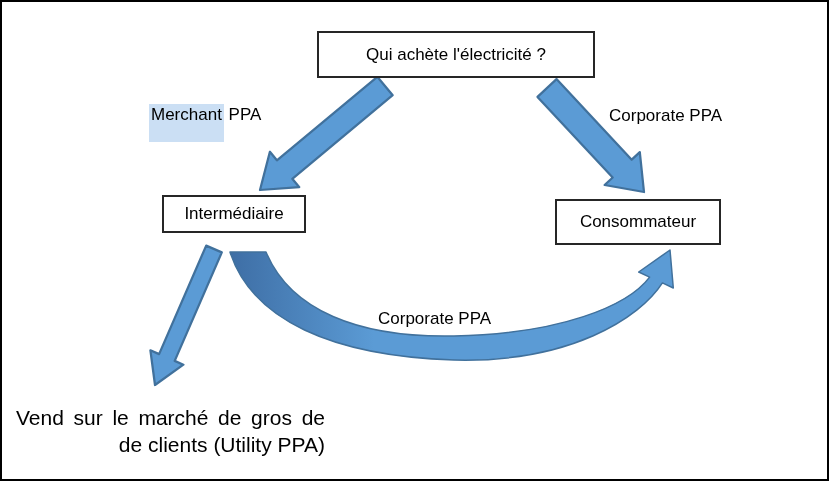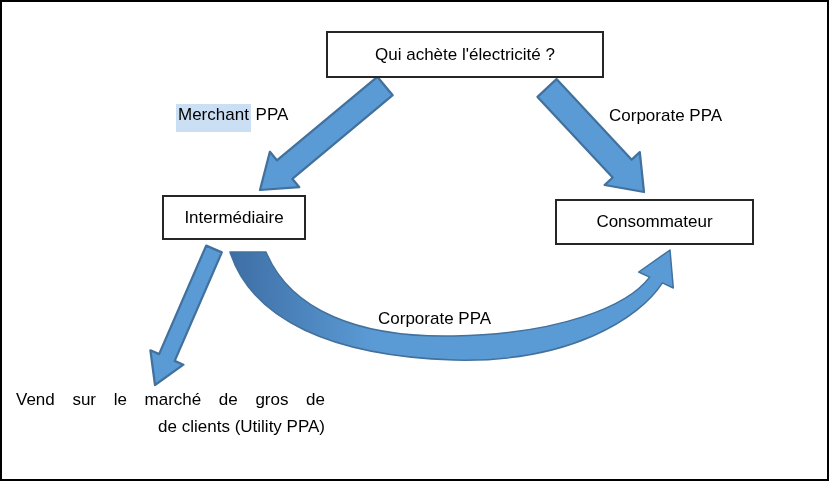--- a/index.html
+++ b/index.html
@@ -51,29 +51,28 @@
     font-size: 17px;
     white-space: nowrap;
   }
   .label {
     position: absolute;
     font-size: 17px;
     white-space: nowrap;
   }
   .label .hl {
     background: var(--highlight, #cbdff4);
-    padding: 1px 2px 8px 2px;
-    margin-left: 27px;
+    padding: 1px 2px 18px 2px;
   }
   .note {
     position: absolute;
     left: 14px;
-    top: 384px;
+    top: 402px;
     width: 309px;
-    font-size: 17px;
+    font-size: 21px;
     line-height: 27px;
   }
   .note .just {
     text-align: justify;
     text-align-last: justify;
   }
   .note .last-line {
     text-align: right;
   }
 </style>
@@ -101,35 +100,35 @@
          C 568 361, 638 316, 660.4 280.9
          L 671.3 286
          L 668 248
          L 636.7 270
          L 647.6 275.1
          C 626 304, 558 332, 452 334
          C 356 336, 288 308, 264 250
          Z"></path>
   </svg>
 
-  <div class="shape-box" style="left:324px; top:29px; width:278px; height:47px;align-items:center;">
+  <div class="shape-box" style="left:315px; top:29px; width:278px; height:47px;align-items:center;">
     <span>Qui achète l'électricité ?</span>
   </div>
 
   <div class="label" style="left:147px; top:103px;">
     <span class="hl">Merchant</span><span> PPA</span>
   </div>
 
   <div class="label" style="left:607px; top:104px;">Corporate PPA</div>
 
-  <div class="shape-box" style="left:160px; top:193px; width:144px; height:45px;">
+  <div class="shape-box" style="left:160px; top:193px; width:144px; height:38px;">
     <span>Intermédiaire</span>
   </div>
 
-  <div class="shape-box" style="left:553px; top:197px; width:199px; height:46px;">
+  <div class="shape-box" style="left:553px; top:197px; width:166px; height:46px;">
     <span>Consommateur</span>
   </div>
 
   <div class="label" style="left:376px; top:307px;">Corporate PPA</div>
 
   <div class="note">
     <div class="just">Vend sur le marché de gros de</div>
     <div class="last-line">de clients (Utility PPA)</div>
   </div>
 

